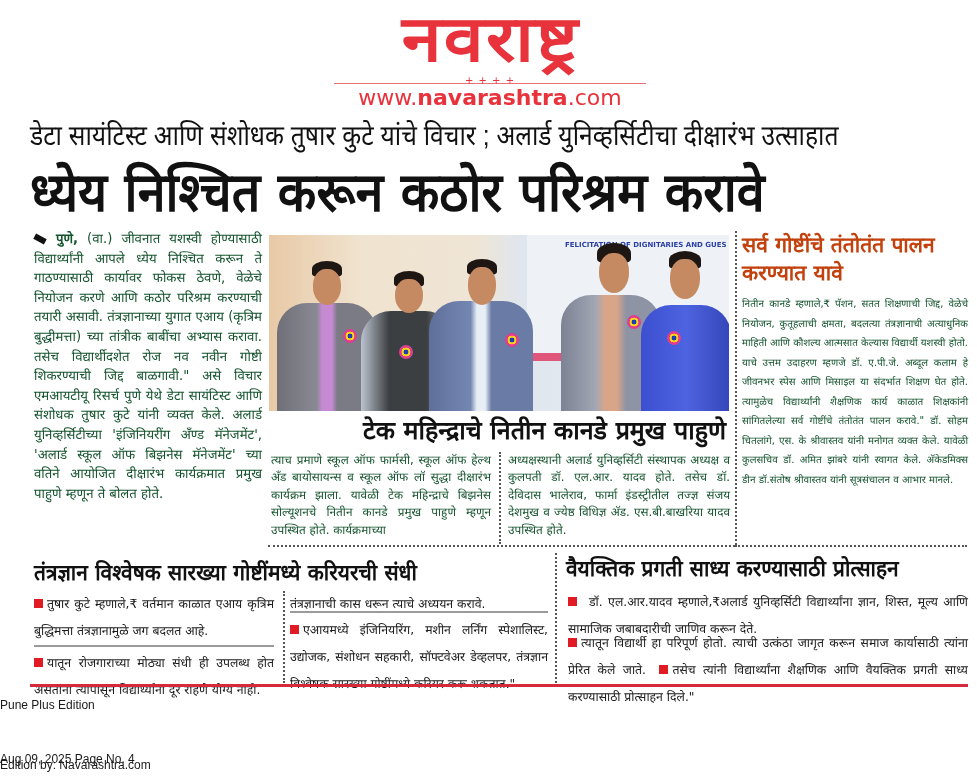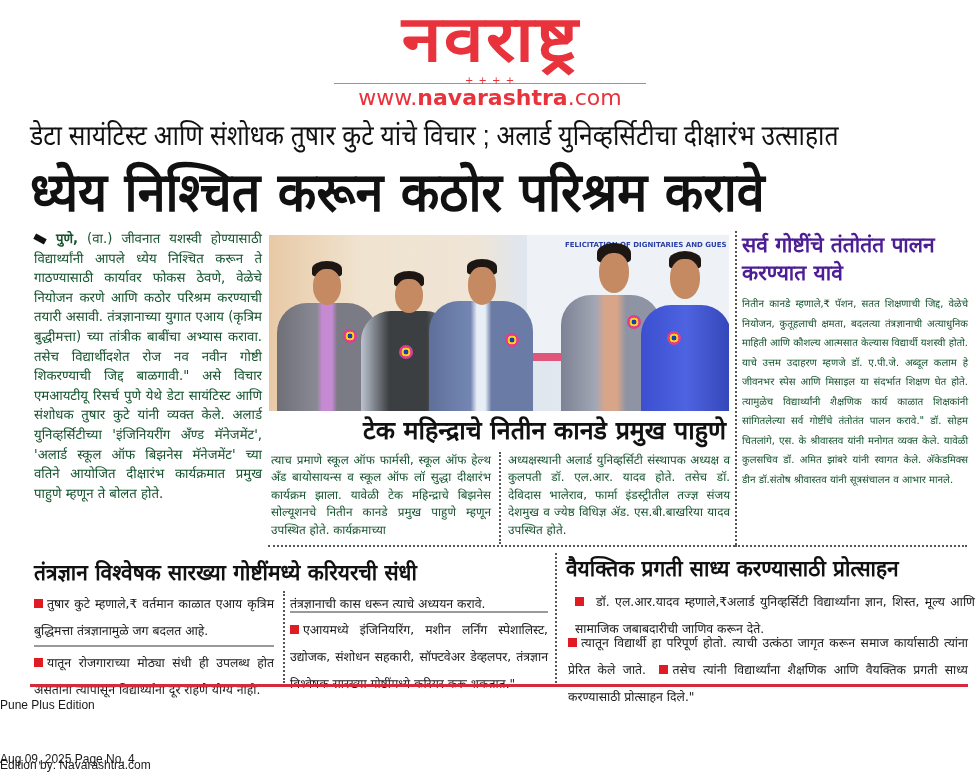--- a/index.html
+++ b/index.html
@@ -38,21 +38,21 @@
       background: radial-gradient(circle, #1c3fb0 0 25%, #f7d21c 26% 45%, #e43b8c 46% 70%, #2b7de0 71% 100%); }
 
     .photo-caption { position: absolute; left: 276px; top: 414px; width: 450px; font-size: 25px; line-height: 34px; font-weight: bold; color: #111;
       white-space: nowrap; text-align: right; }
 
     .mid-a { left: 271px; top: 452px; width: 220px; font-size: 11.8px; line-height: 17.4px; }
     .mid-b { left: 508px; top: 452px; width: 222px; font-size: 11.8px; line-height: 17.4px; }
     .vdots { position: absolute; border-left: 2px dotted #555; }
     .hdots { position: absolute; border-top: 2px dotted #555; }
 
-    .right-head { position: absolute; left: 742px; top: 231px; width: 226px; font-size: 21px; line-height: 28px; font-weight: bold; color: #4c1d95; }
+    .right-head { position: absolute; left: 742px; top: 231px; width: 226px; font-size: 21px; line-height: 28px; font-weight: bold; color: #c2410c; }
     .right-col { left: 742px; top: 294px; width: 226px; font-size: 10px; line-height: 19.5px; }
 
     .sub-head { position: absolute; font-weight: bold; color: #111; white-space: nowrap; }
     .sub-head-a { left: 34px; top: 557px; font-size: 22px; line-height: 32px; transform: scaleX(.95); transform-origin: left; }
     .sub-head-b { left: 566px; top: 553px; font-size: 22px; line-height: 32px; transform: scaleX(.95); transform-origin: left; }
 
     .bullet-block { position: absolute; font-size: 12.3px; line-height: 27px; text-align: justify; color: #1a1a1a; }
     .bullet-block .sq { display: inline-block; width: 9px; height: 9px; background: #e01b24; margin-right: 4px; vertical-align: 0; }
     .gray-rule { position: absolute; height: 2px; background: #9a9a9a; }
     .red-rule { position: absolute; height: 3px; background: #d42a3c; }
@@ -139,21 +139,21 @@
 </div>
 <div class="vdots" style="left:283px;top:591px;height:92px;"></div>
 <div class="bullet-block" style="left:290px;top:591px;width:258px;">तंत्रज्ञानाची कास धरून त्याचे अध्ययन करावे.</div>
 <div class="gray-rule" style="left:290px;top:611px;width:258px;"></div>
 <div class="bullet-block" style="left:290px;top:617px;width:258px;">
   <span class="sq"></span><span>एआयमध्ये इंजिनियरिंग, मशीन लर्निंग स्पेशालिस्ट, उद्योजक, संशोधन सहकारी, सॉफ्टवेअर डेव्हलपर, तंत्रज्ञान विश्वेषक सारख्या गोष्टींमध्ये करियर करू शकतात."</span>
 </div>
 <div class="vdots" style="left:555px;top:553px;height:130px;"></div>
 
 <div class="sub-head sub-head-b">वैयक्तिक प्रगती साध्य करण्यासाठी प्रोत्साहन</div>
-<div class="bullet-block" style="left:568px;top:589px;width:400px;margin-left:7px;">
+<div class="bullet-block" style="left:568px;top:589px;width:400px;">
   <span class="sq" style="margin-right:12px;"></span><span>डॉ. एल.आर.यादव म्हणाले,₹अलार्ड युनिव्हर्सिटी विद्यार्थ्यांना ज्ञान, शिस्त, मूल्य आणि सामाजिक जबाबदारीची जाणिव करून देते.</span>
 </div>
 <div class="bullet-block" style="left:568px;top:630px;width:400px;">
   <span class="sq"></span><span>त्यातून विद्यार्थी हा परिपूर्ण होतो. त्याची उत्कंठा जागृत करून समाज कार्यासाठी त्यांना प्रेरित केले जाते.</span>
   <span class="sq" style="margin-left:6px;"></span><span>तसेच त्यांनी विद्यार्थ्यांना शैक्षणिक आणि वैयक्तिक प्रगती साध्य करण्यासाठी प्रोत्साहन दिले."</span>
 </div>
 
 <div class="red-rule" style="left:30px;top:684px;width:938px;"></div>
 
 <div class="footer" style="top:693px;">Pune Plus Edition</div>

